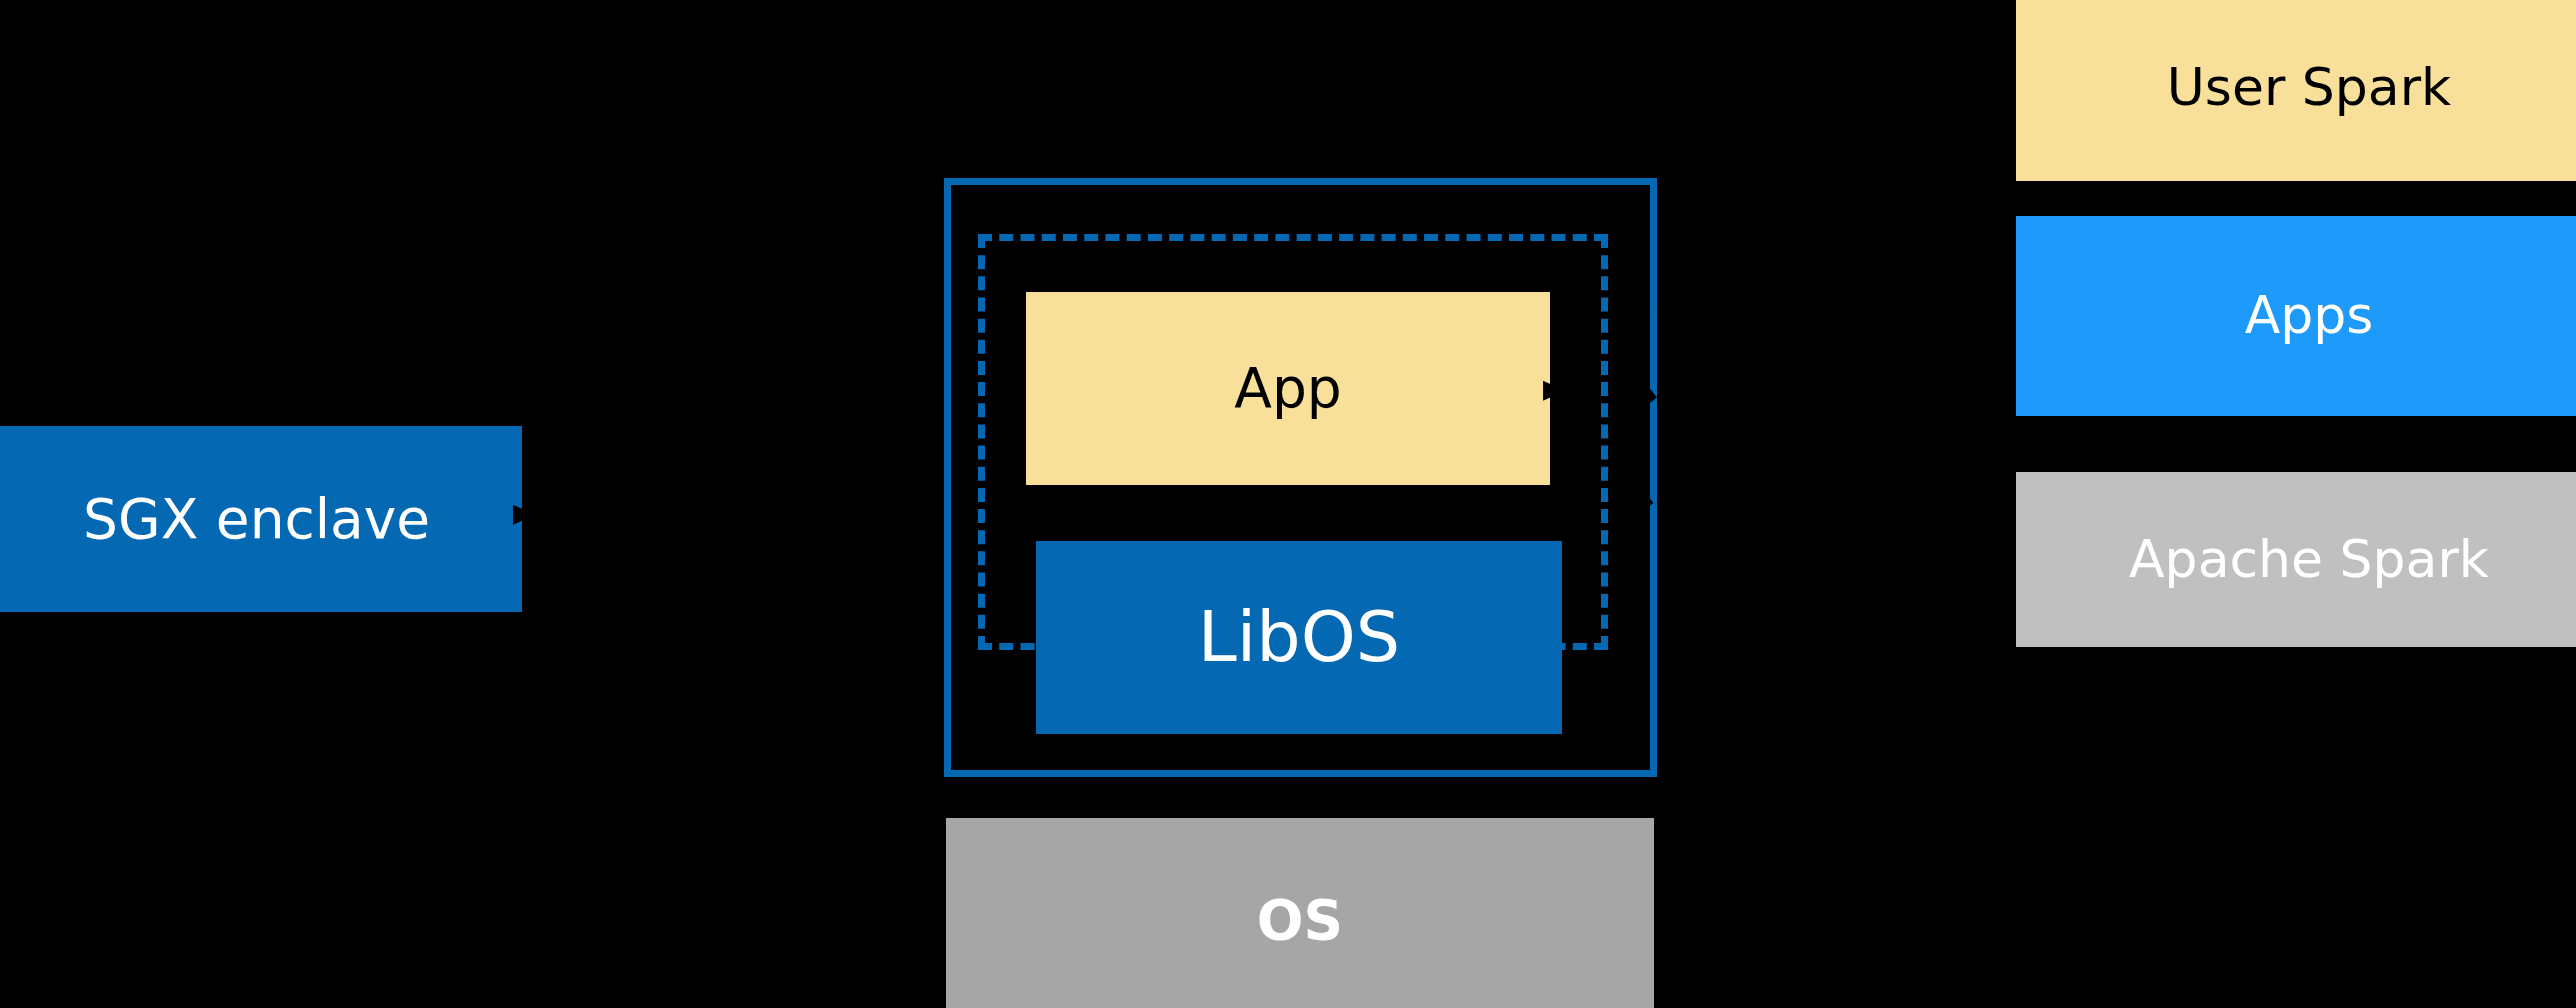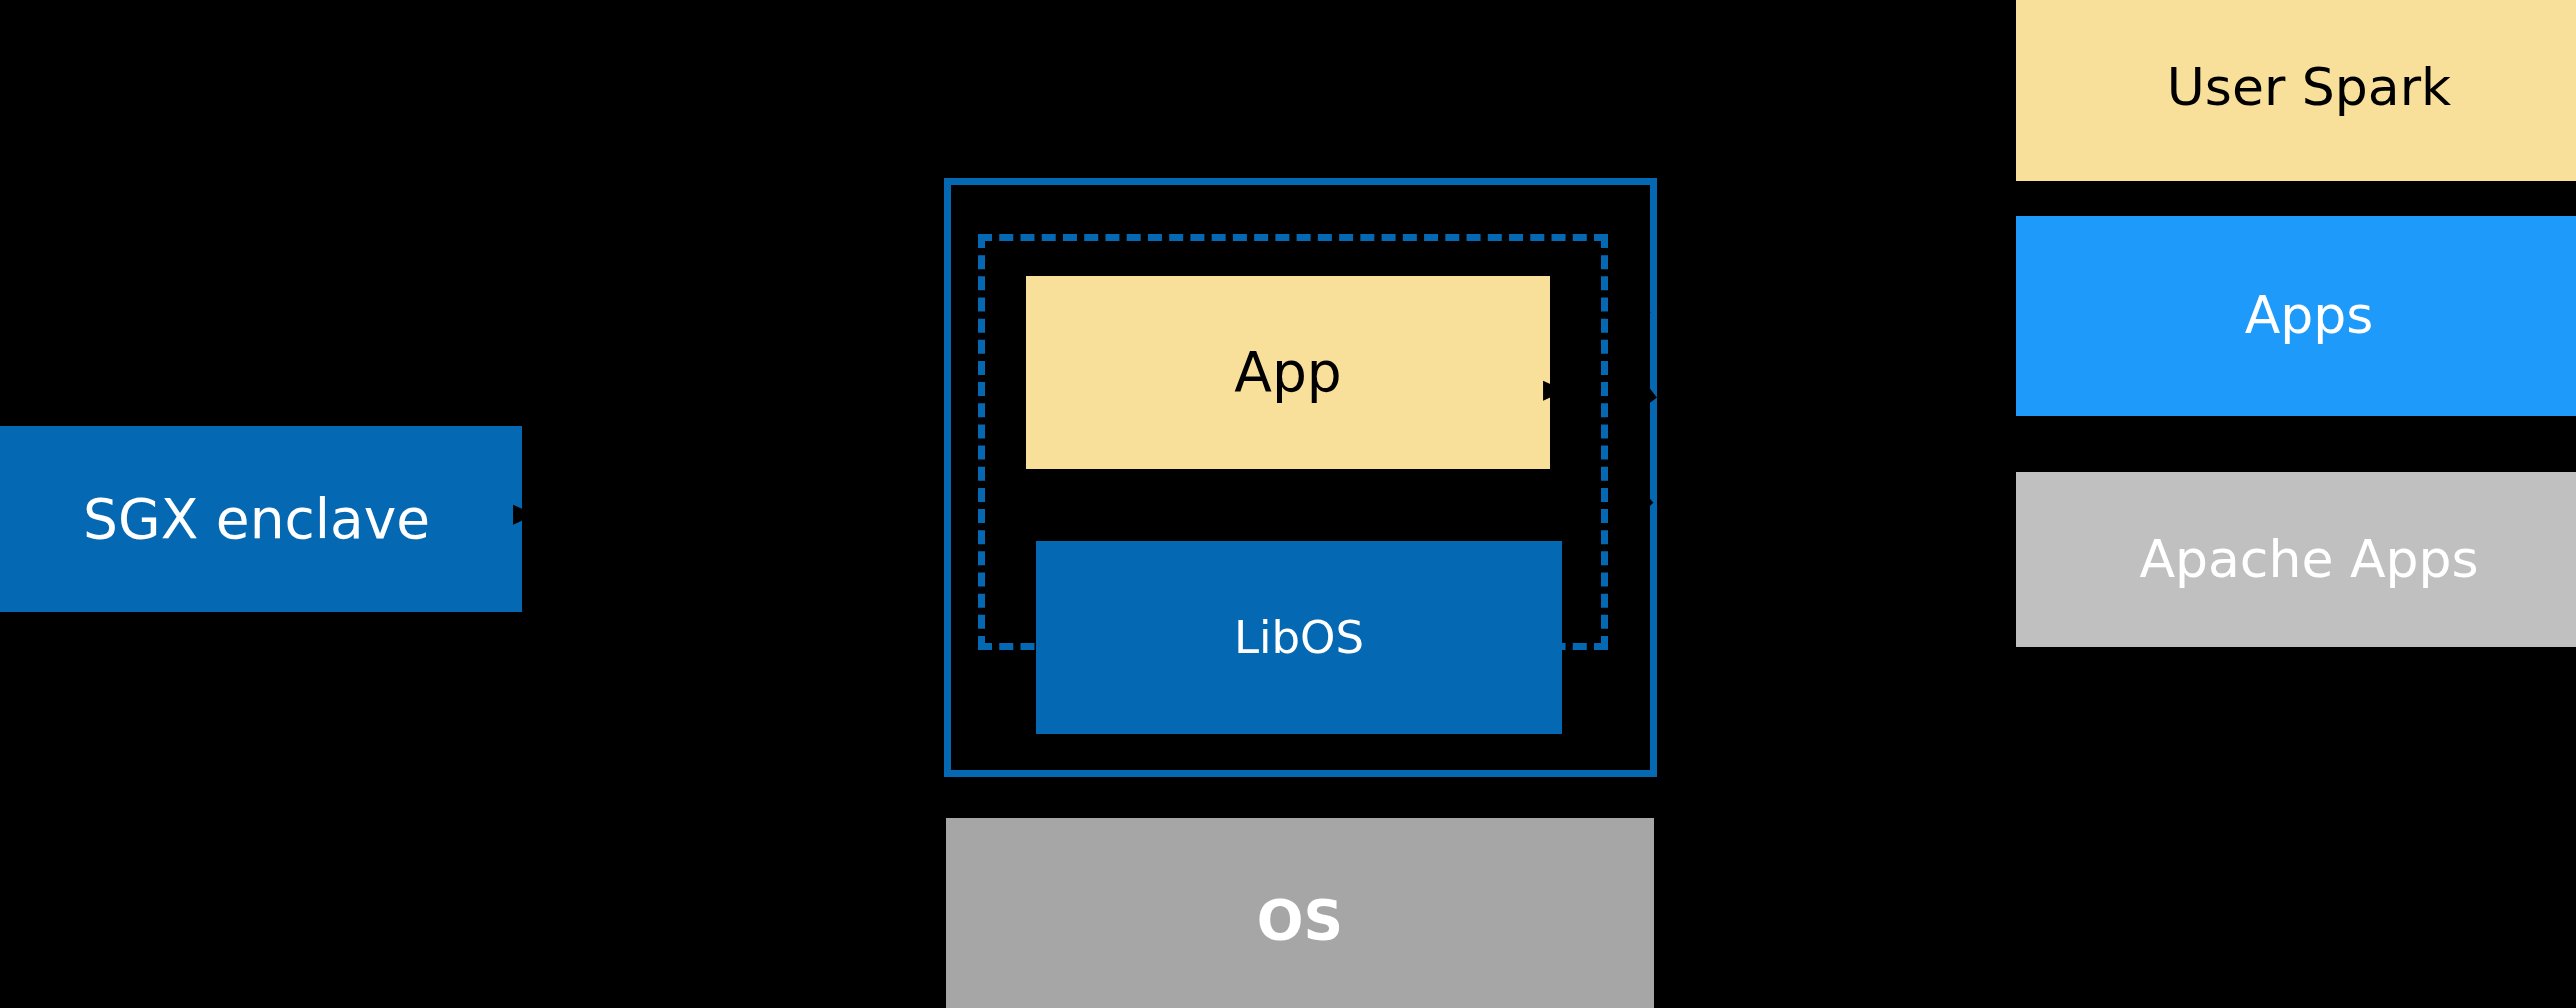--- a/index.html
+++ b/index.html
@@ -52,35 +52,35 @@
   #enclave-inner-border {
     left: 978px;
     top: 234px;
     width: 630px;
     height: 416px;
     border: 7.5px dashed #0568b3;
     background: transparent;
   }
   #app-box {
     left: 1026px;
-    top: 276px;
+    top: 292px;
     width: 524px;
     height: 193px;
     background: #f8df9a;
     color: #000000;
     font-size: 55px;
   }
   #libos-box {
     left: 1036px;
     top: 541px;
     width: 526px;
     height: 193px;
     background: #0568b3;
     color: #ffffff;
-    font-size: 45px;
+    font-size: 70px;
   }
   #os-box {
     left: 946px;
     top: 818px;
     width: 708px;
     height: 205px;
     background: #a6a6a6;
     color: #ffffff;
     font-size: 55px;
     font-weight: bold;
@@ -180,17 +180,17 @@
 
   <div class="box" id="user-apps-box">
     <span class="box-label">User Spark</span>
   </div>
 
   <div class="box" id="bigdl-box">
     <span class="box-label">Apps</span>
   </div>
 
   <div class="box" id="apache-spark-box">
-    <span class="box-label">Apache Apps</span>
+    <span class="box-label">Apache Spark</span>
   </div>
 
 </div>
 
 
 </body></html>

